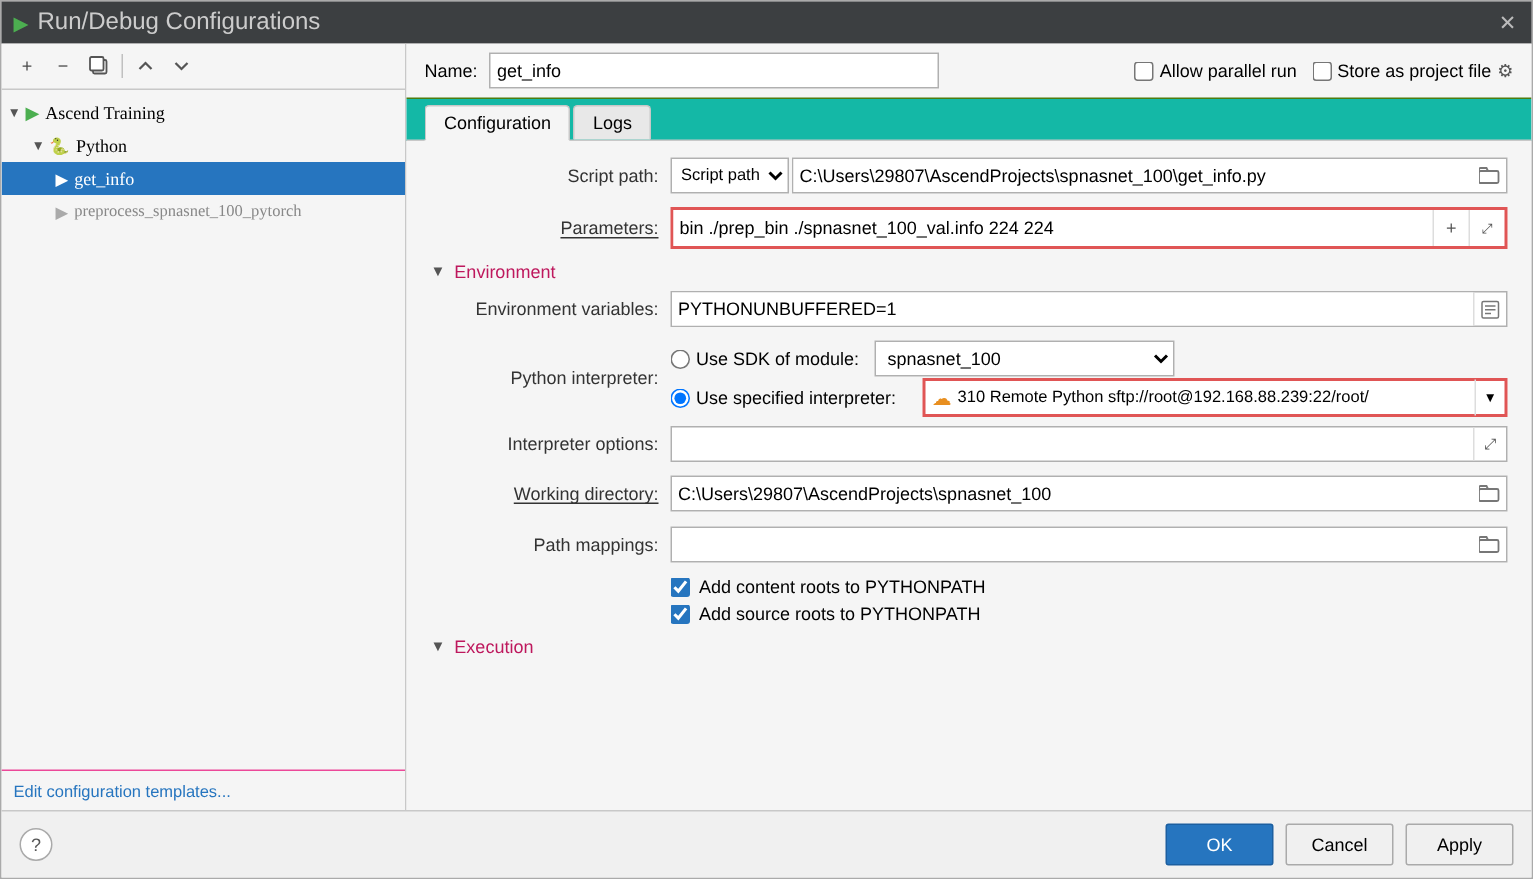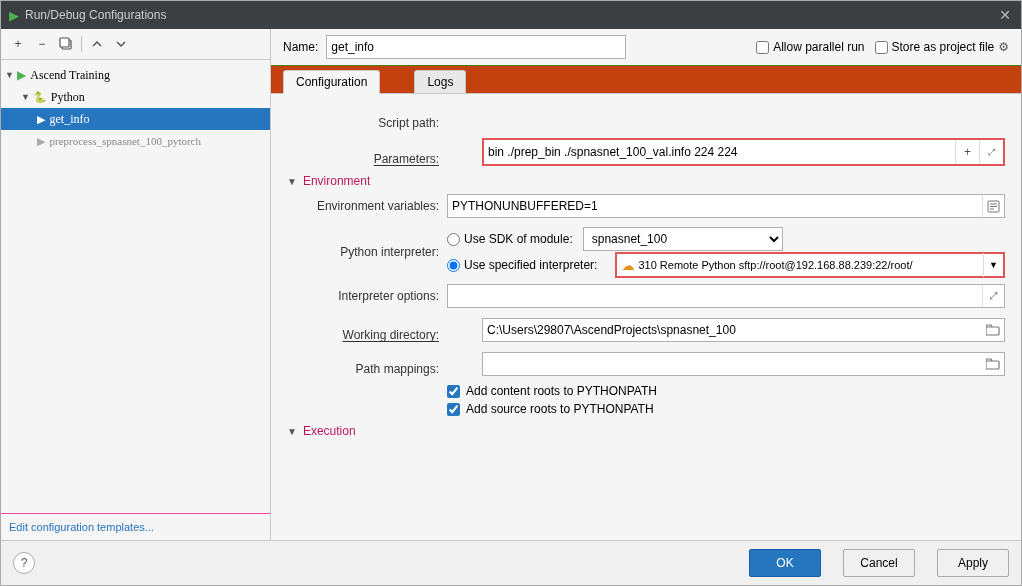--- a/index.html
+++ b/index.html
@@ -26,21 +26,21 @@
       flex-shrink: 0;
     }
 
     .title-bar-left {
       display: flex;
       align-items: center;
       gap: 6px;
     }
 
     .title-bar-title {
-      font-size: 12px;
+      font-size: 16px;
       color: #cccccc;
     }
 
     .title-bar-close {
       width: 16px;
       height: 16px;
       background: none;
       border: none;
       color: #bbbbbb;
       cursor: pointer;
@@ -186,22 +186,21 @@
       font-size: 12px;
     }
 
     
     .tabs-bar {
       display: flex;
       align-items: flex-end;
       padding: 4px 12px 0;
       border-bottom: 1px solid #c8c8c8;
       flex-shrink: 0;
-      background: #c2410c;
-      gap: 32px;
+      background: #14b8a6;
     }
 
     .tab {
       padding: 4px 12px;
       font-size: 12px;
       border: 1px solid #c8c8c8;
       border-bottom: none;
       background: #e8e8e8;
       cursor: pointer;
       margin-right: 2px;
@@ -216,24 +215,23 @@
 
     
     .config-panel {
       flex: 1;
       overflow-y: auto;
       padding: 10px 16px;
     }
 
     .form-row {
       display: flex;
-      align-items: flex-end;
+      align-items: center;
       margin-bottom: 8px;
       min-height: 26px;
-      gap: 35px;
     }
 
     .form-label {
       width: 160px;
       font-size: 12px;
       flex-shrink: 0;
       text-align: right;
       padding-right: 8px;
       color: #333;
     }
@@ -530,21 +528,21 @@
       cursor: pointer;
       display: flex;
       align-items: center;
       justify-content: center;
       font-size: 12px;
       color: #555;
     }
 
     .button-bar-right {
       display: flex;
-      gap: 22px;
+      gap: 8px;
     }
 
     .dlg-btn {
       height: 28px;
       min-width: 72px;
       padding: 0 16px;
       border: 1px solid #aaa;
       border-radius: 2px;
       background: #f0f0f0;
       cursor: pointer;
@@ -672,20 +670,34 @@
 
       <div class="tabs-bar">
         <div class="tab active">Configuration</div>
         <div class="tab">Logs</div>
       </div>
 
       <div class="config-panel">
 
         <div class="form-row">
           <div class="form-label">Script path:</div>
+          <div class="script-row">
+            <select class="script-dropdown">
+              <option>Script path</option>
+            </select>
+            <div class="script-input-wrap">
+              <input type="text" value="C:\Users\29807\AscendProjects\spnasnet_100\get_info.py" style="">
+              <button class="folder-btn">
+                <svg width="14" height="12" viewBox="0 0 14 12">
+                  <rect x="0" y="3" width="13" height="8" rx="1" fill="none" stroke="#777" stroke-width="1.2"></rect>
+                  <path d="M0 3 L0 2 Q0 1 1 1 L5 1 L6 3" fill="none" stroke="#777" stroke-width="1.2"></path>
+                </svg>
+              </button>
+            </div>
+          </div>
         </div>
 
         <div class="form-row">
           <div class="form-label underline">Parameters:</div>
           <div class="field-with-btns">
             <input type="text" value="bin ./prep_bin ./spnasnet_100_val.info 224 224" style="">
             <button class="field-btn" title="Add">+</button>
             <button class="field-btn" style="font-size:9px;">⤢</button>
           </div>
         </div>

